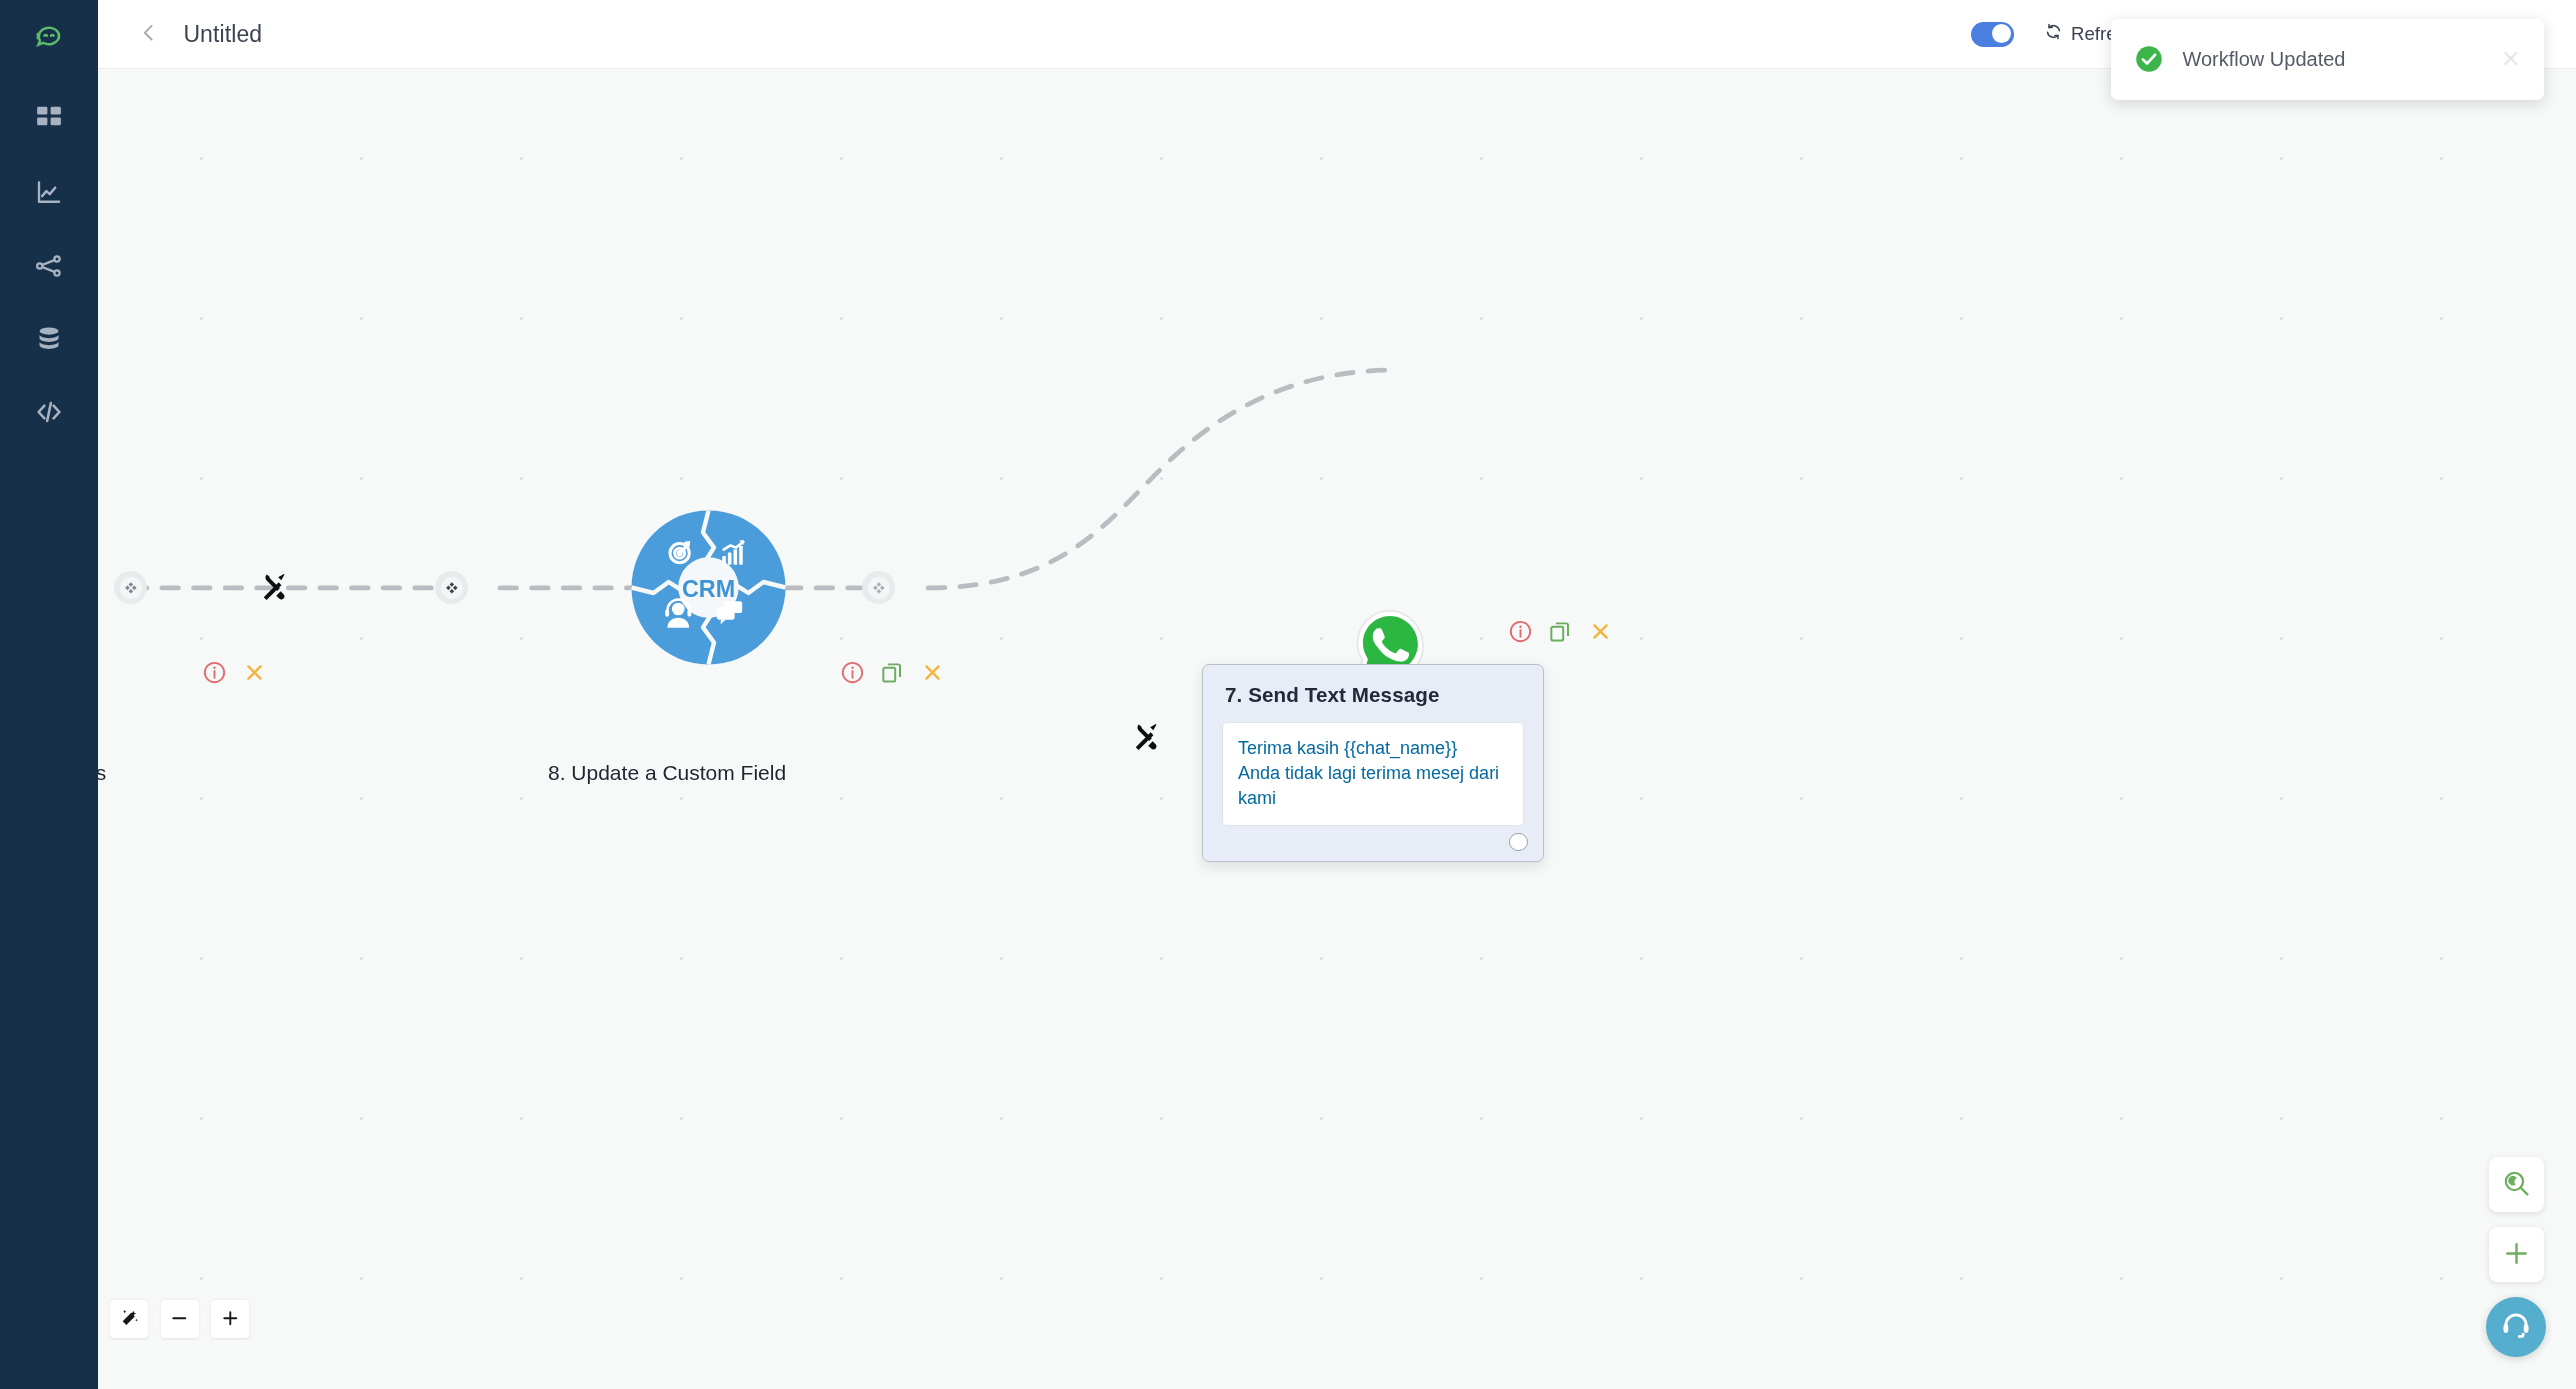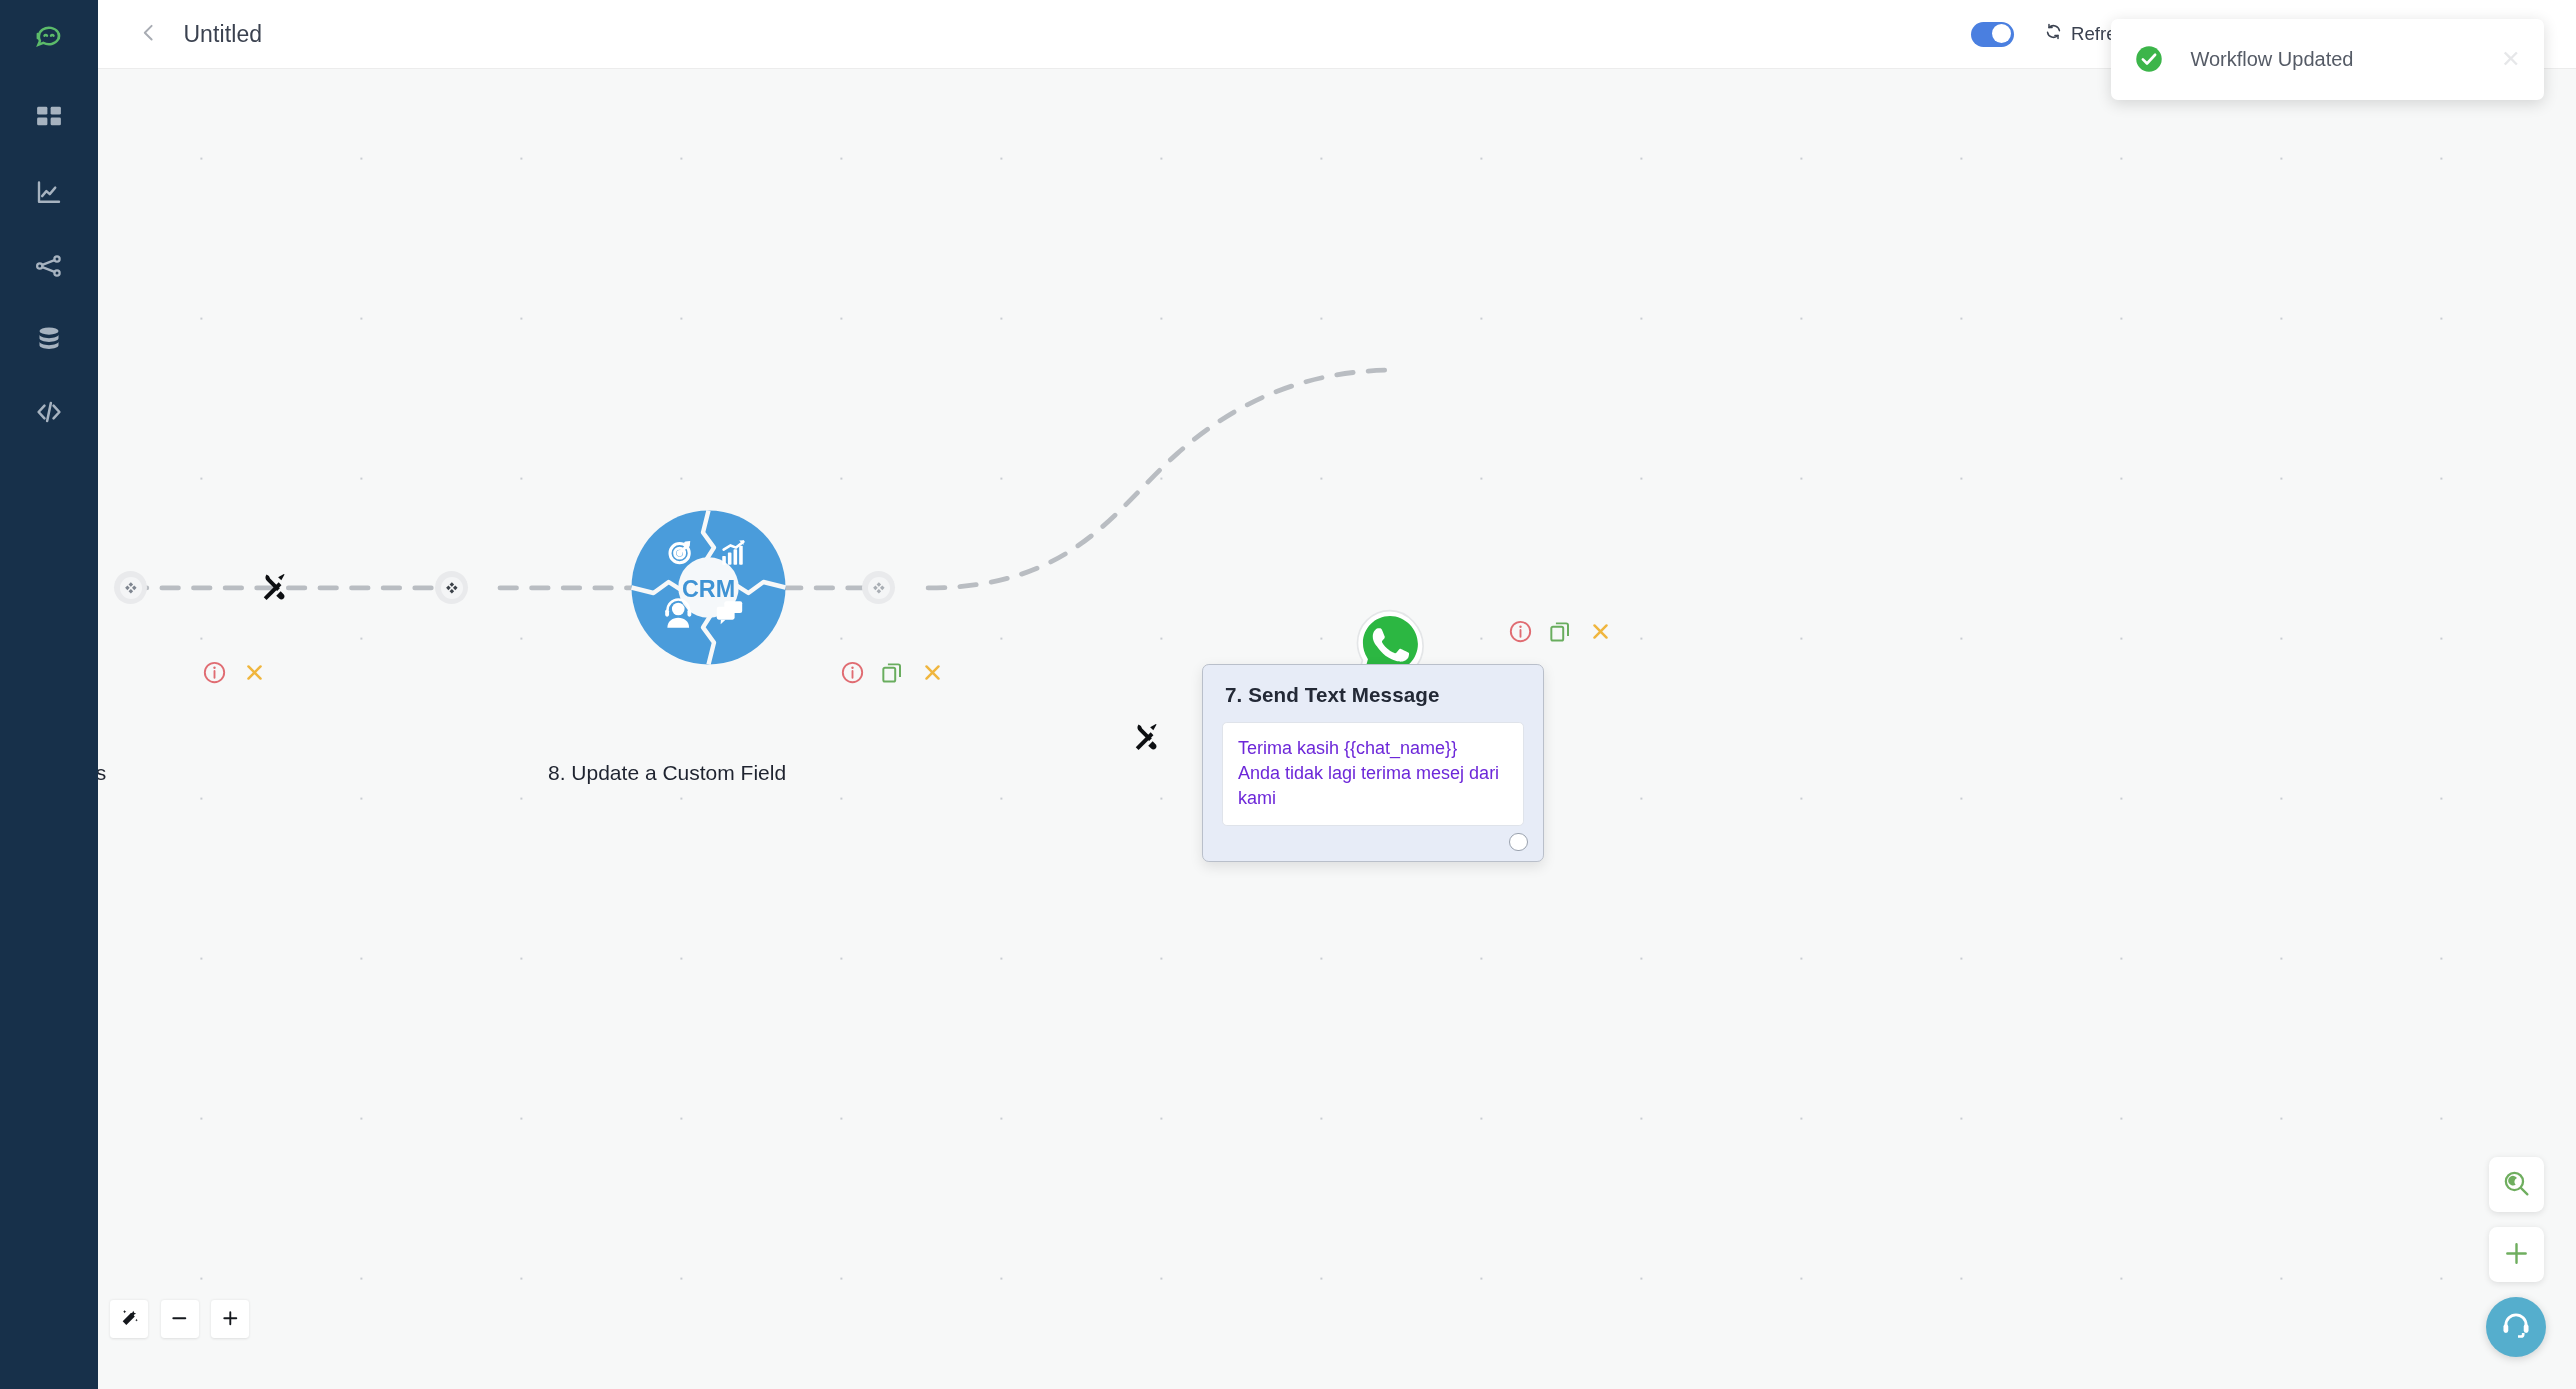--- a/index.html
+++ b/index.html
@@ -104,35 +104,35 @@
     background: #e7ecf7; border: 1.4px solid #b9bfca; border-radius: 6.9px;
     box-shadow: 0 4.1px 12.4px rgba(0,0,0,.10); z-index: 12;
   }
   #msg-panel-title {
     font-size: 20.6px; font-weight: 700; color: #232936;
     padding: 18px 22px 0 22px; letter-spacing: 0.1px;
   }
   #msg-panel-body {
     margin: 15px 19px 0 19px; height: 104px;
     background: #ffffff; border: 0.7px solid #dfe3ea; border-radius: 4.8px;
-    padding: 13px 15px; font-size: 18px; line-height: 1.39; color: #6d28d9;
+    padding: 13px 15px; font-size: 18px; line-height: 1.39; color: #0369a1;
   }
   #msg-panel-handle {
     position: absolute; right: 15px; bottom: 9.6px; width: 18.6px; height: 18.6px;
     border: 1.4px solid #9aa2ae; border-radius: 50%; background: #ffffff; cursor: pointer;
   }
 
   
   #toast {
     position: absolute; left: 2111px; top: 19px; width: 433px; height: 81px;
     background: #ffffff; border-radius: 6.9px;
     box-shadow: 0 3.4px 15px rgba(0,0,0,.14);
     display: flex; align-items: center; padding: 0 23.4px; z-index: 60;
   }
-  #toast-text { font-size: 20px; color: #555b66; margin-left: 26px; }
+  #toast-text { font-size: 20px; color: #555b66; margin-left: 18px; }
   #toast-close {
     margin-left: auto; font-size: 23.4px; color: #e6e7e9; cursor: pointer;
     line-height: 1; font-weight: 300;
   }
 
   
   #zoom-controls {
     position: absolute; left: 110px; bottom: 49px; display: flex; gap: 12.4px; z-index: 25;
   }
   .zc-btn {

